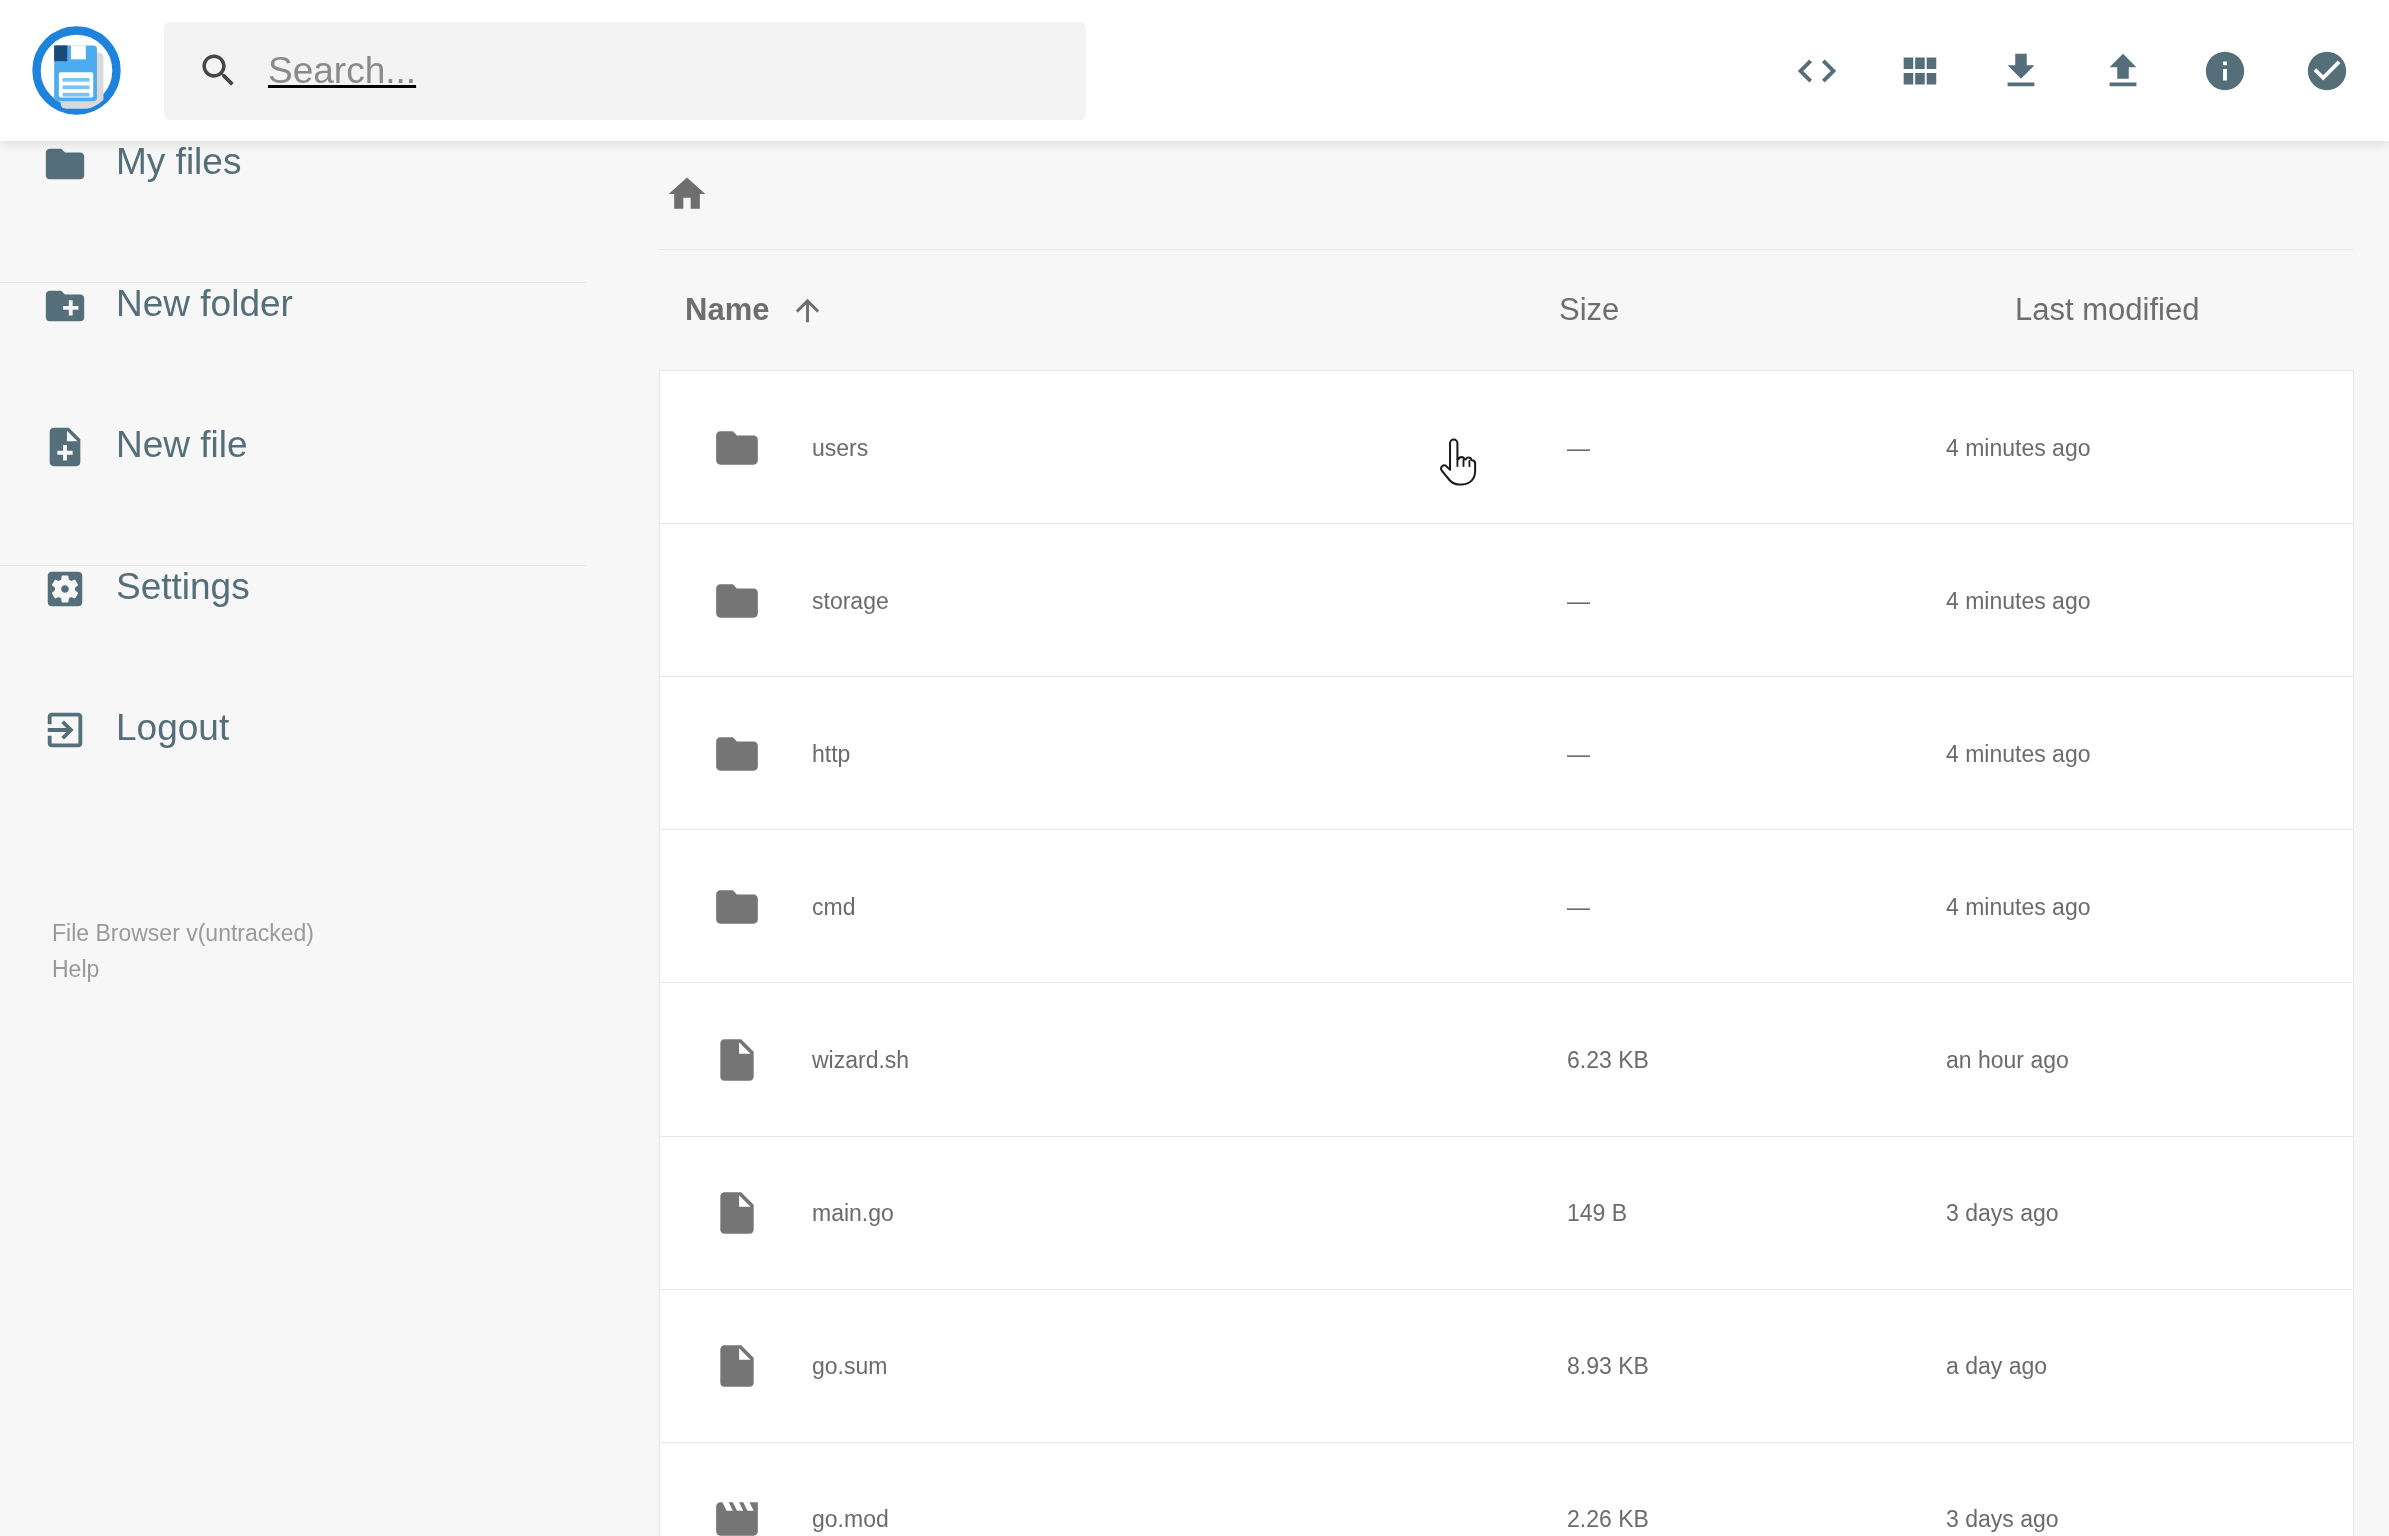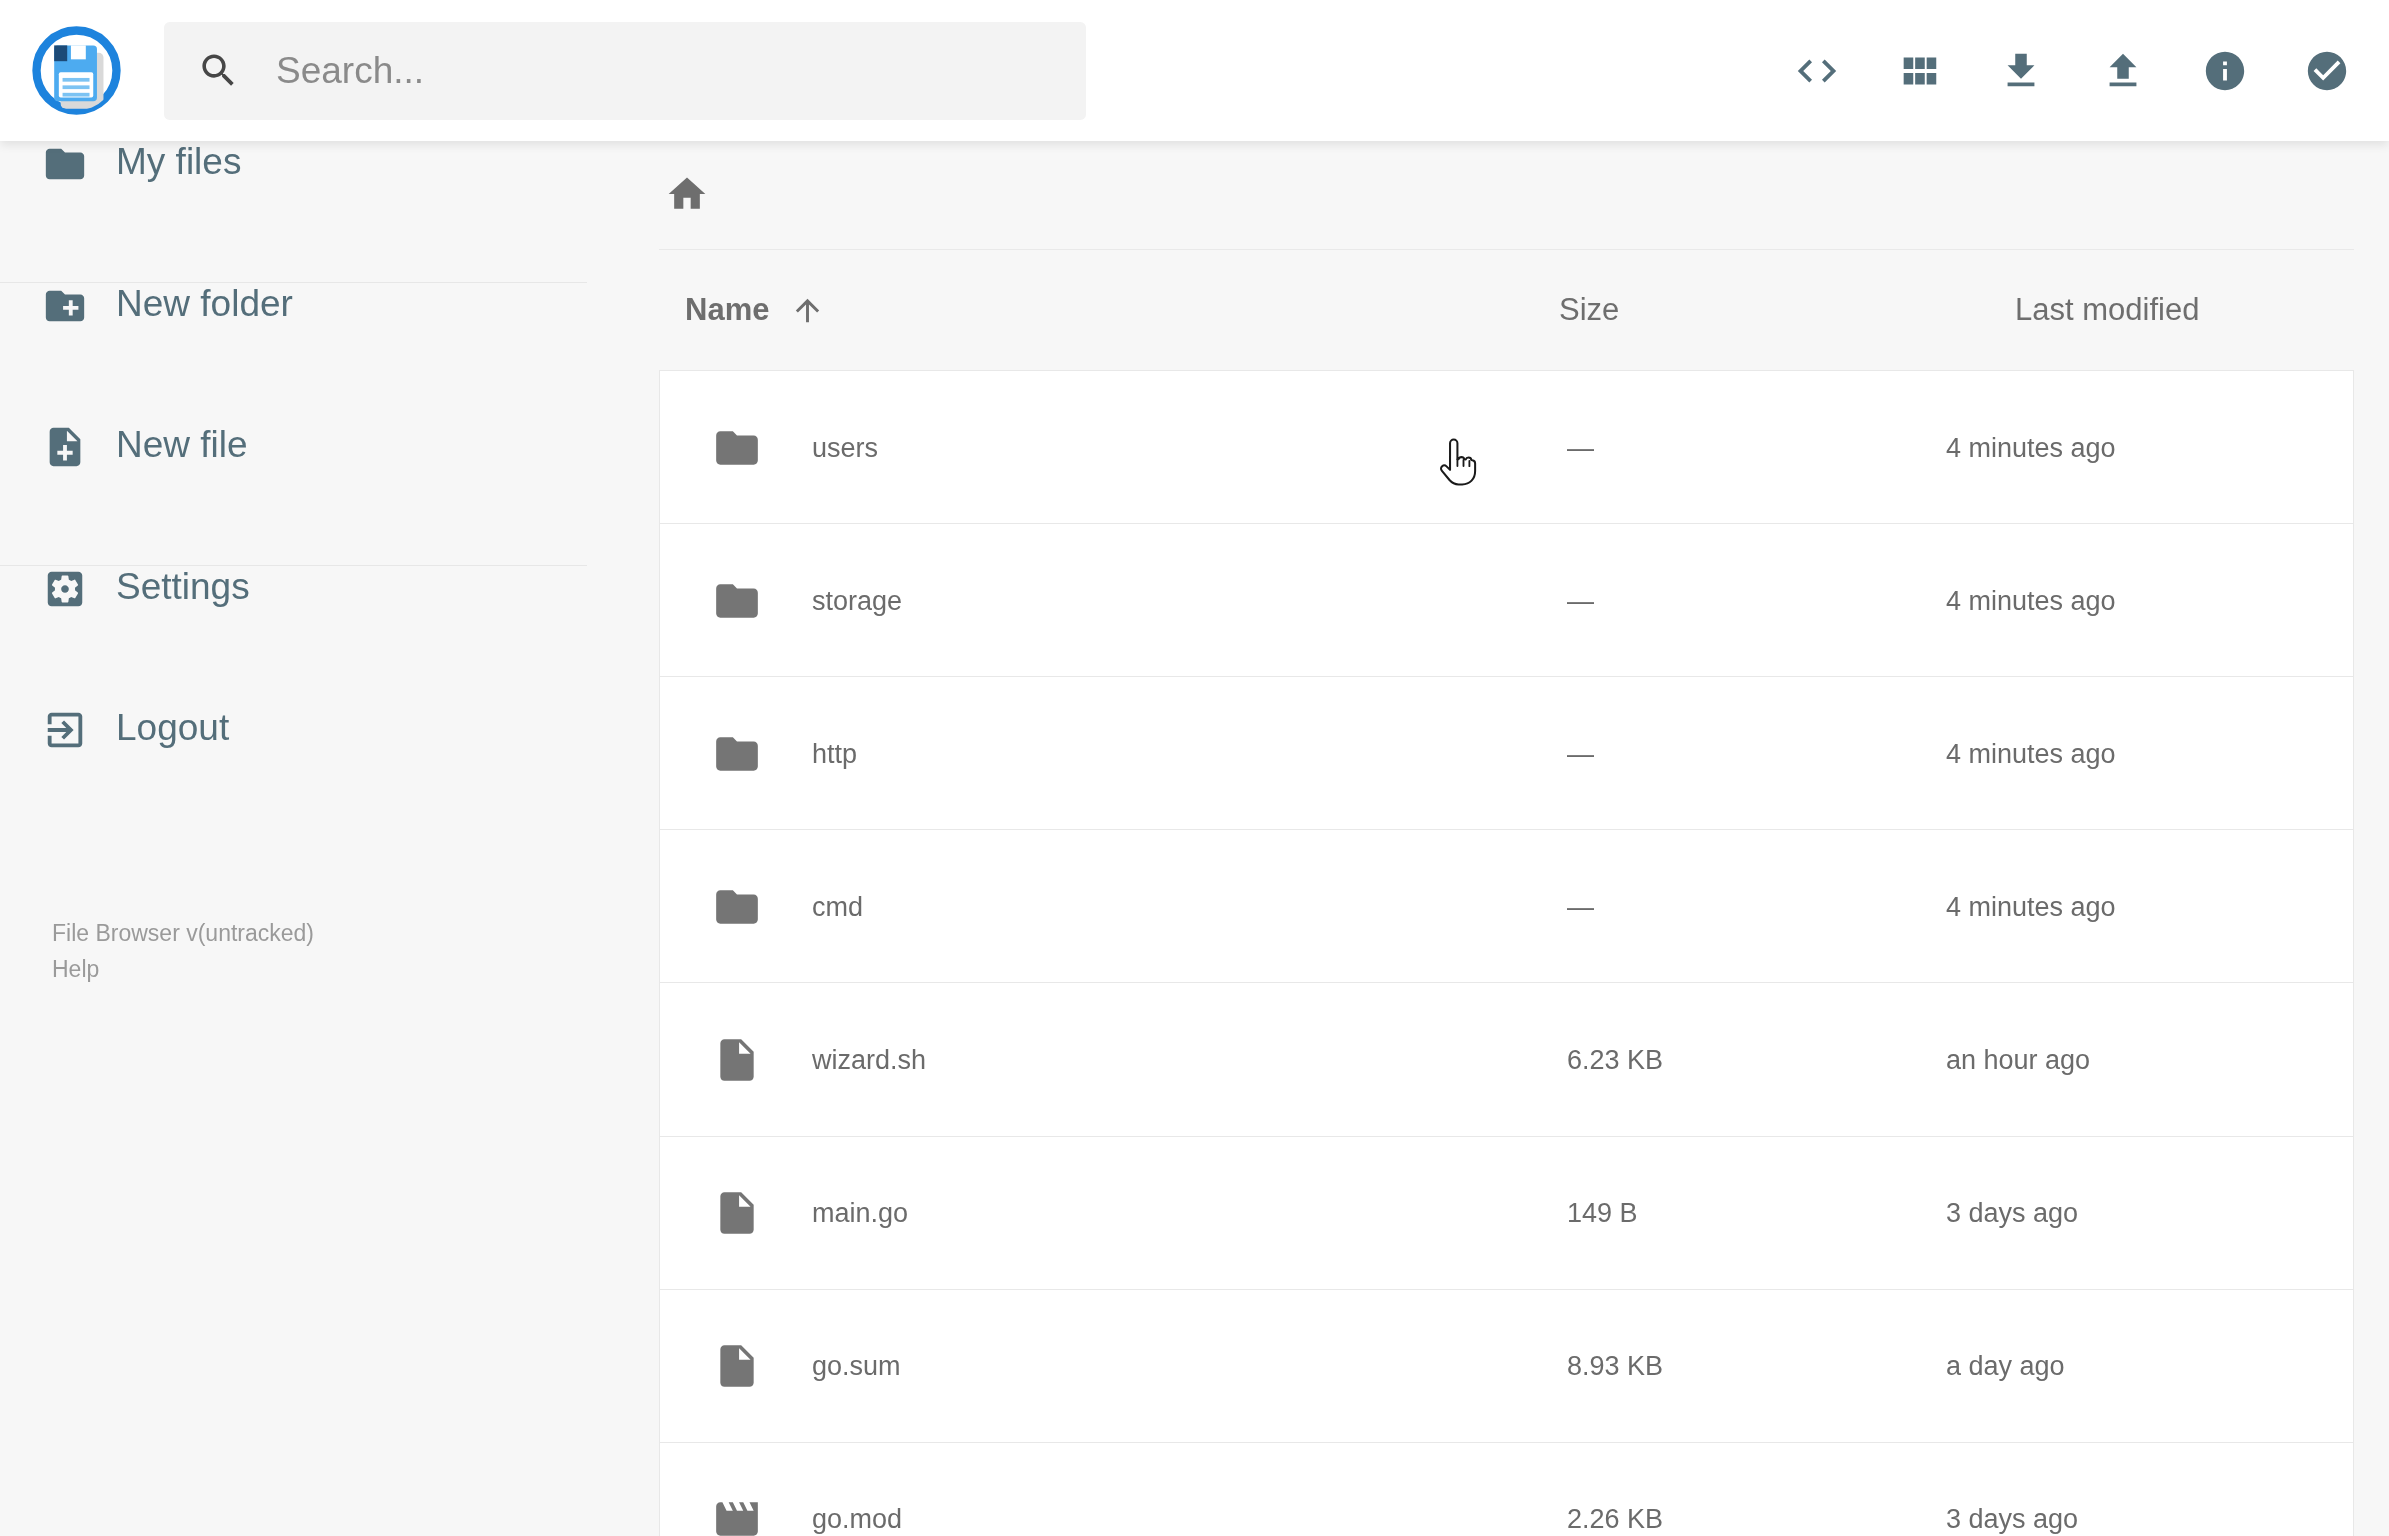--- a/index.html
+++ b/index.html
@@ -14,22 +14,23 @@
     position:absolute; top:0; left:0; width:2389px; height:141px;
     background:#ffffff;
     box-shadow:0 3.7px 9.3px rgba(0,0,0,0.09);
     display:flex; align-items:center;
     z-index:10;
   }
   .logo { width:93px; height:93px; margin-left:30px; flex:0 0 auto; display:block; cursor:pointer; }
   .search {
     margin-left:41px; width:922px; height:98px;
     background:#f3f3f3; border-radius:5.6px;
-    display:flex; align-items:center; gap:36px; padding-left:33px;
+    display:flex; align-items:center; gap:28px; padding-left:33px;
     cursor:text;
+    text-decoration:underline;
   }
   .search svg { width:43px; height:43px; fill:#464646; flex:0 0 auto; }
   .search .ph { font-size:37px; color:#8a8a8a; }
   .actions { margin-left:auto; margin-right:39px; display:flex; align-items:center; gap:56px; }
   .abtn { width:46px; height:46px; border:none; background:none; padding:0; cursor:pointer; display:flex; align-items:center; justify-content:center; }
   .abtn svg { width:46px; height:46px; fill:#546e7a; }
 
   
   .sidebar { position:absolute; top:141px; left:0; width:587px; }
   .nav-item {
@@ -56,21 +57,21 @@
   .ch-size { left:900px; }
   .ch-mod  { left:1356px; }
 
   .listing { width:1695px; }
   .row {
     position:relative; width:1695px; height:155px;
     background:#ffffff; border:1.9px solid #e8e8e8;
     cursor:pointer;
   }
   .row + .row { margin-top:-1.9px;padding-left:26px; }
-  .row span { position:absolute; top:50%; transform:translateY(-50%); font-size:27px; color:#6b6b6b; white-space:nowrap; }
+  .row span { position:absolute; top:50%; transform:translateY(-50%); font-size:23px; color:#6b6b6b; white-space:nowrap; }
   .ricon { left:52px; width:50px; height:50px; }
   .ricon svg { width:50px; height:50px; fill:#757575; display:block; }
   .rname { left:152px; }
   .rsize { left:907px; }
   .rmod  { left:1286px; }
 
   
   .cursor { position:absolute; left:1427px; top:431px; width:59px; height:67px; z-index:50; pointer-events:none; }
 </style>
 </head>

